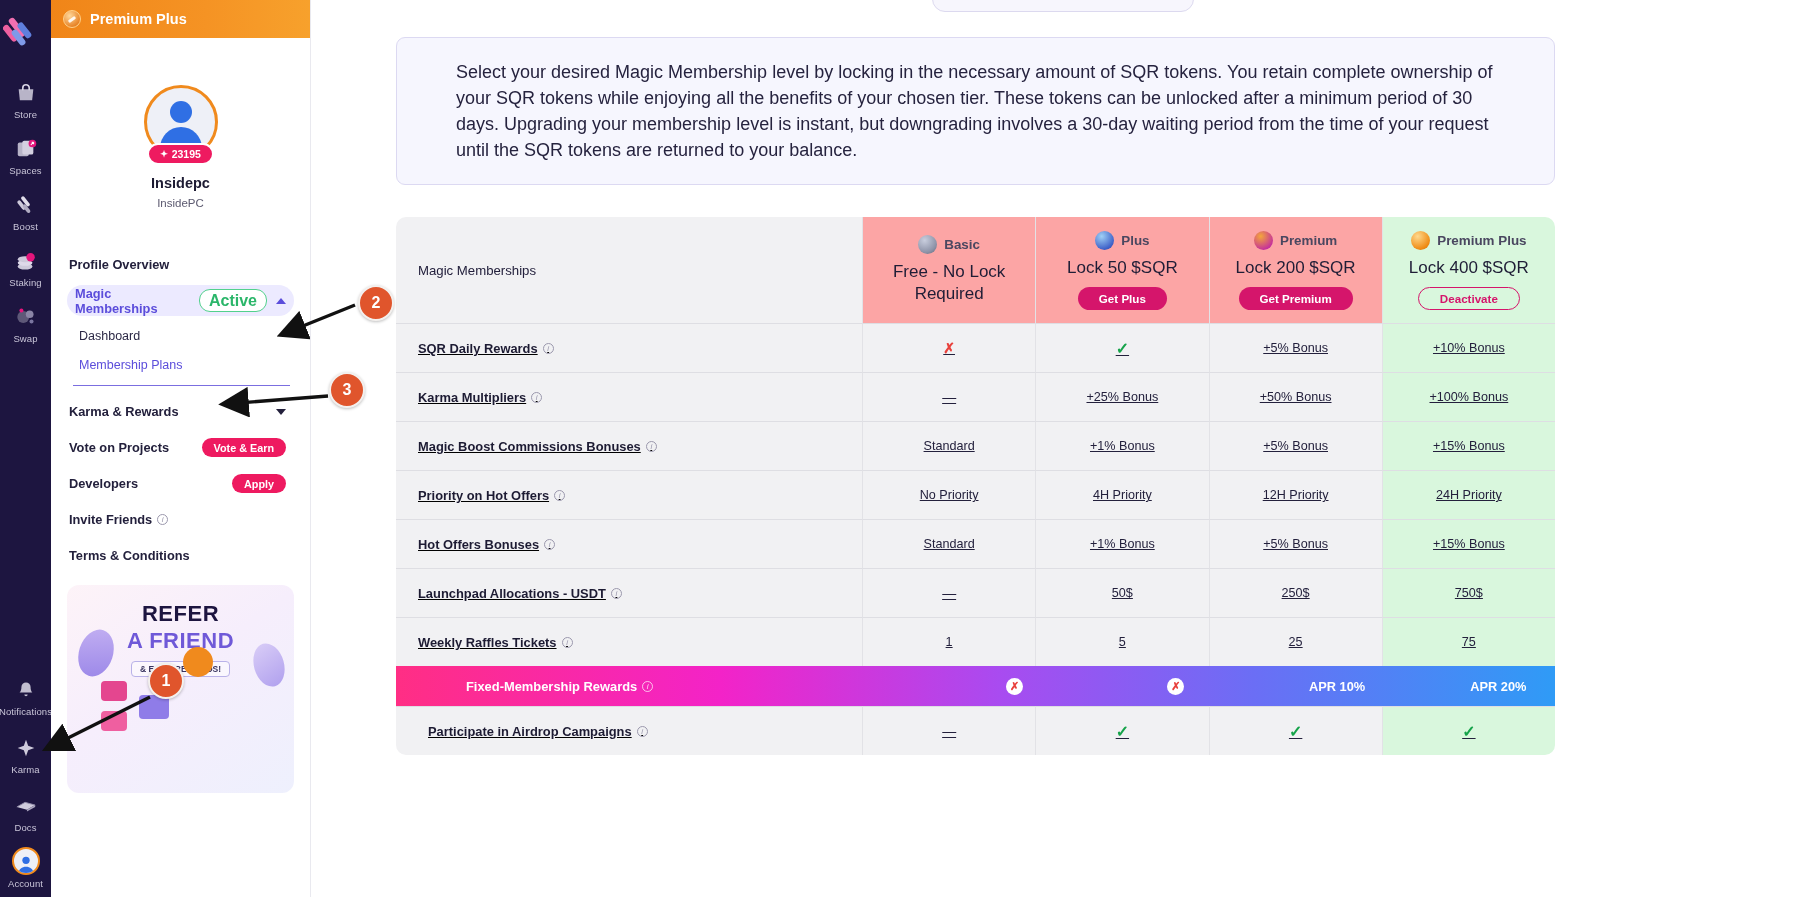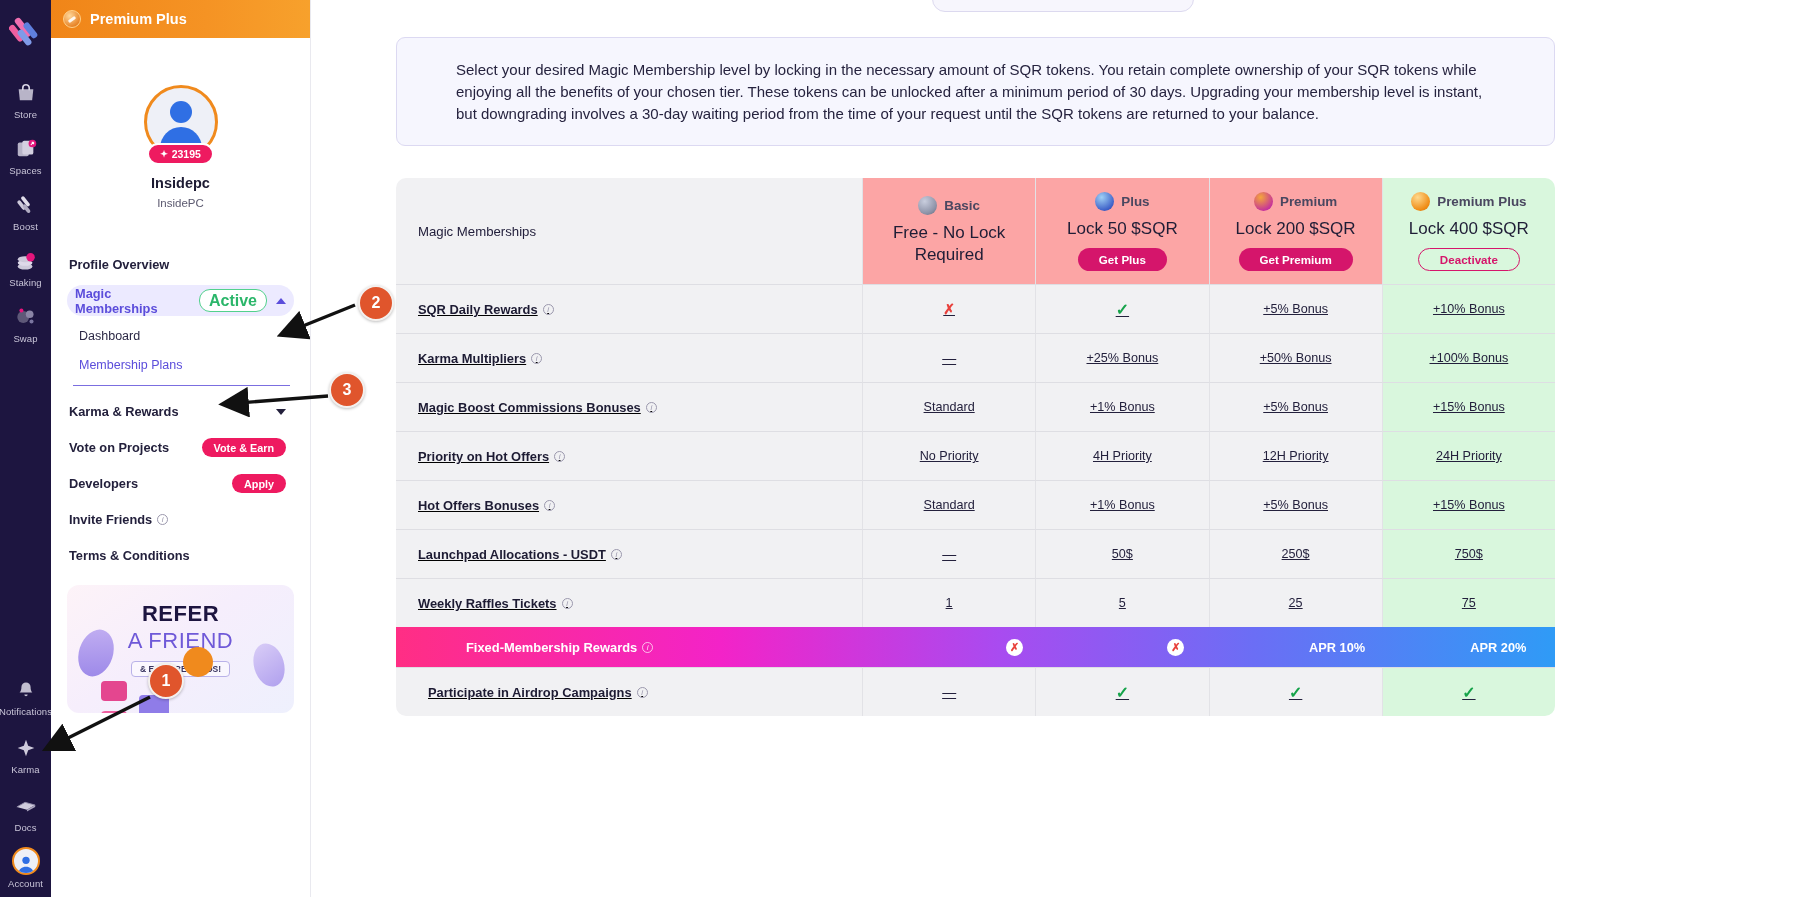--- a/index.html
+++ b/index.html
@@ -7,21 +7,21 @@
     width: 1814px; height: 897px;
     font-family: "Liberation Sans", sans-serif;
     background: #ffffff;
     overflow: hidden;
   }
   .app { position: relative; width: 1814px; height: 897px; display: flex; }
 
   
   .rail {
     width: 51px; height: 897px; background: #1d1540;
-    display: flex; flex-direction: column; align-items: center;
+    display: flex; flex-direction: column; 
     flex: 0 0 51px; position: relative;
   }
   .rail-logo { margin-top: 10px; width: 40px; height: 40px; display:flex; align-items:center; justify-content:center; }
   .rail-item {
     width: 51px; display: flex; flex-direction: column;
     align-items: center; justify-content: center; cursor: pointer;
     margin-bottom: 10px;
   }
   .rail-ico { width: 26px; height: 26px; display:flex; align-items:center; justify-content:center; margin-bottom: 3px; }
   .rail-label { font-size: 9.5px; color: #c9c5d8; letter-spacing: .1px; }
@@ -86,47 +86,47 @@
     background: #ee1a60; color: #fff; font-size: 10.8px; font-weight: bold;
     border-radius: 12px; padding: 3.5px 12px; border: none; cursor: pointer;
   }
   .info-dot {
     display: inline-block; width: 11px; height: 11px; border-radius: 50%;
     border: 1px solid #9b98ad; color: #9b98ad; font-size: 8px; line-height: 9px;
     text-align: center; margin-left: 5px; font-weight: normal; font-style: italic;
   }
 
   .refer-card {
-    margin: 14px 16px 0 16px; height: 128px; border-radius: 12px; overflow: hidden;
+    margin: 14px 16px 0 16px; height: 208px; border-radius: 12px; overflow: hidden;
     background: linear-gradient(145deg,#fdf3f8 0%, #f6eefc 45%, #eef0fd 100%);
     position: relative; display:flex; flex-direction:column; align-items:center; padding-top: 16px;
   }
   .refer-l1 { font-size: 22px; font-weight: 900; color: #1d1540; letter-spacing: .5px; }
-  .refer-l2 { font-size: 22px; font-weight: 400; color: #6f59d8; letter-spacing: .5px; margin-top: 1px;}
+  .refer-l2 { font-size: 22px; font-weight: 700; color: #6f59d8; letter-spacing: .5px; margin-top: 1px;}
   .refer-l3 { margin-top: 7px; font-size: 8.5px; font-weight: bold; color: #3a3560; border: 1px solid #b9b2e8; border-radius: 4px; padding: 2px 8px; background: rgba(255,255,255,.5); }
   .refer-blob { position: absolute; border-radius: 50%; }
   .rb1 { width: 34px; height: 48px; background: linear-gradient(160deg,#c3b0f2,#9a86e8); left: 12px; top: 44px; border-radius: 50%; transform: rotate(18deg); }
   .rb2 { width: 30px; height: 44px; background: linear-gradient(160deg,#d9cdf7,#b0a0ee); right: 10px; top: 58px; border-radius: 50%; transform: rotate(-16deg); }
   .rb-card { position:absolute; width: 26px; height: 20px; border-radius: 4px; background:#e4468f; }
   .rbc1 { left: 34px; top: 96px; }
   .rbc2 { left: 34px; top: 126px; background: #ef5fa0;}
   .rbc3 { left: 72px; top: 110px; background: #8f7ce8; width:30px;height:24px;}
   .rb-orange { position:absolute; width: 30px; height: 30px; border-radius: 50%; background:#f08a1d; left:116px; top: 62px; }
 
   
   .main { flex: 1 1 auto; height: 897px; background: #fff; position: relative; overflow: hidden; padding-left: 85px; }
   .top-stub {
     position: absolute; top: -14px; left: 50%; transform: translateX(-50%);
     width: 262px; height: 26px; border: 1px solid #dcd9ef; border-radius: 13px; background: #f7f6fd;
   }
   .notice {
     margin: 37px 0 0 0; width: 1159px; border: 1px solid #dcd9f2; border-radius: 9px;
     background: #f6f6fe; padding: 21px 59px 21px 59px;
   }
-  .notice p { font-size: 15px; line-height: 1.45; color: #26233f; }
+  .notice p { font-size: 18px; line-height: 1.45; color: #26233f; }
 
   .table { margin-top: 32px; width: 1159px; }
   .trow { display: flex; }
   .tcell-feature { width: 466px; flex: 0 0 466px; display: flex; align-items: center; padding-left: 22px; }
   .tcell { flex: 1 1 0; display: flex; align-items: center; justify-content: center; text-align: center; }
 
   .hdr .tcell-feature { background: #f1f1f3; border-radius: 10px 0 0 0; }
   .hdr-title { font-size: 13.2px; color: #23203c; font-weight: normal; }
   .hdr .tcell {
     background: #fca5a5; flex-direction: column; justify-content: center;

